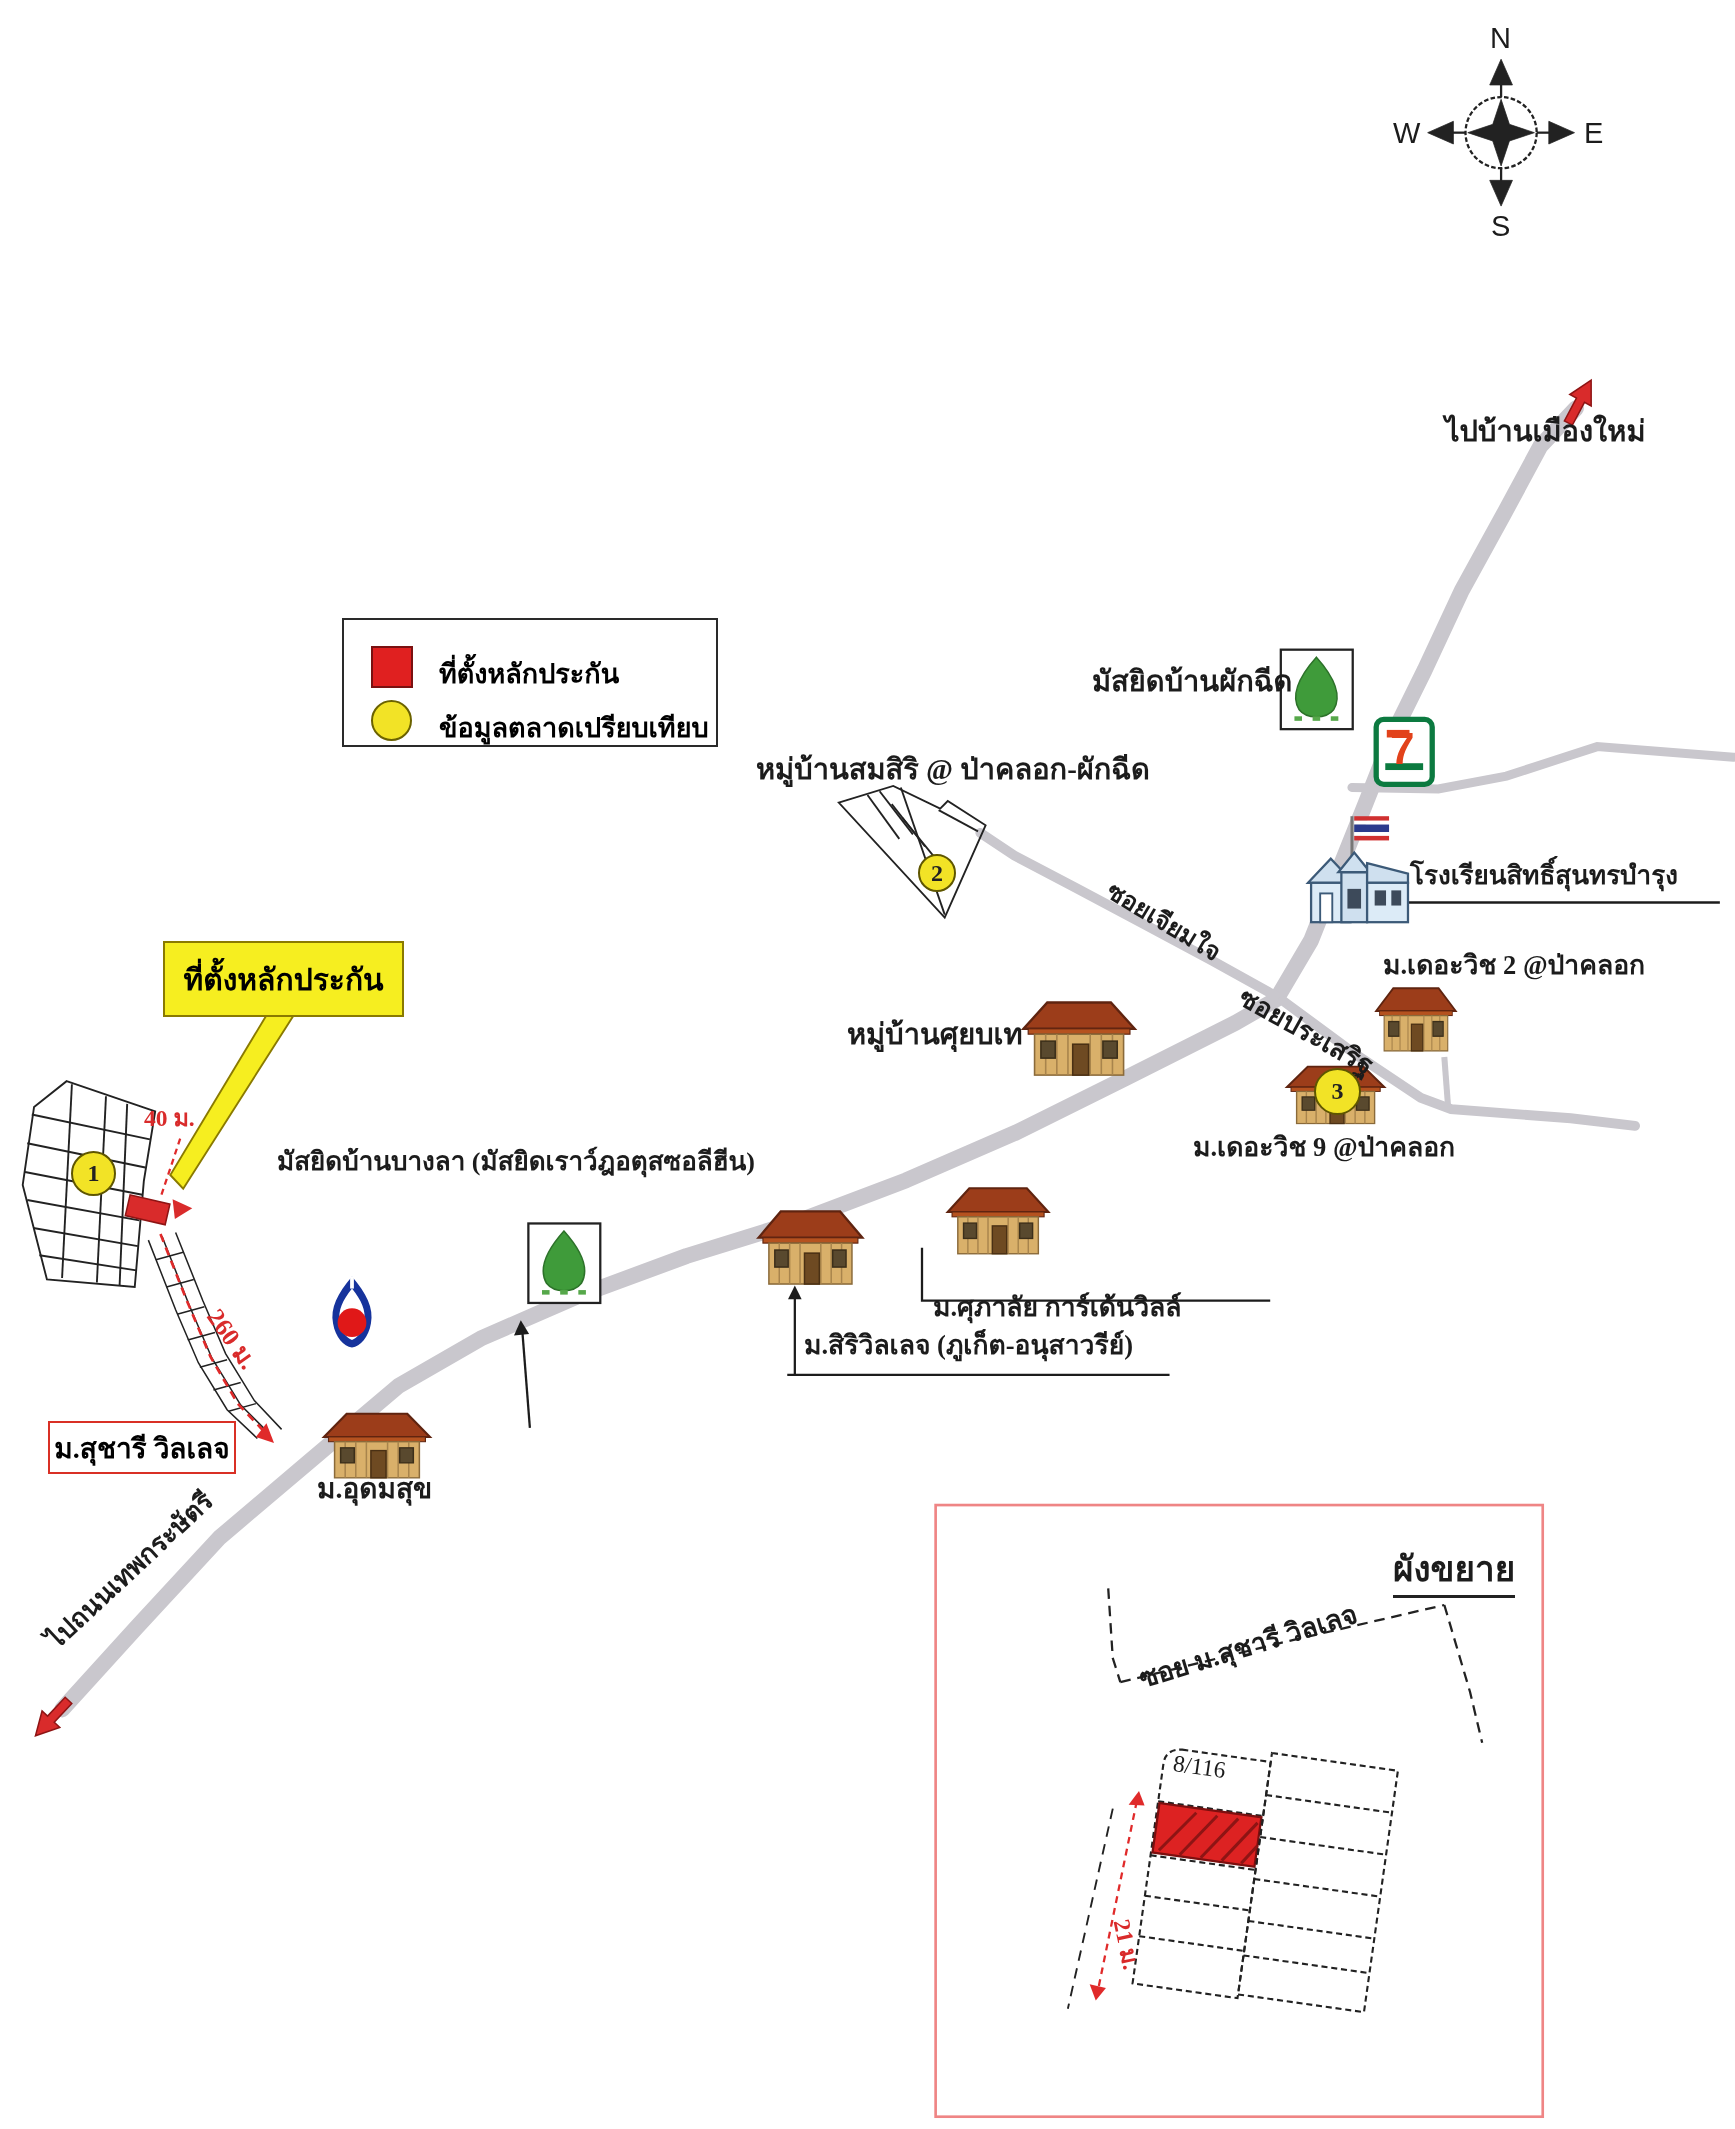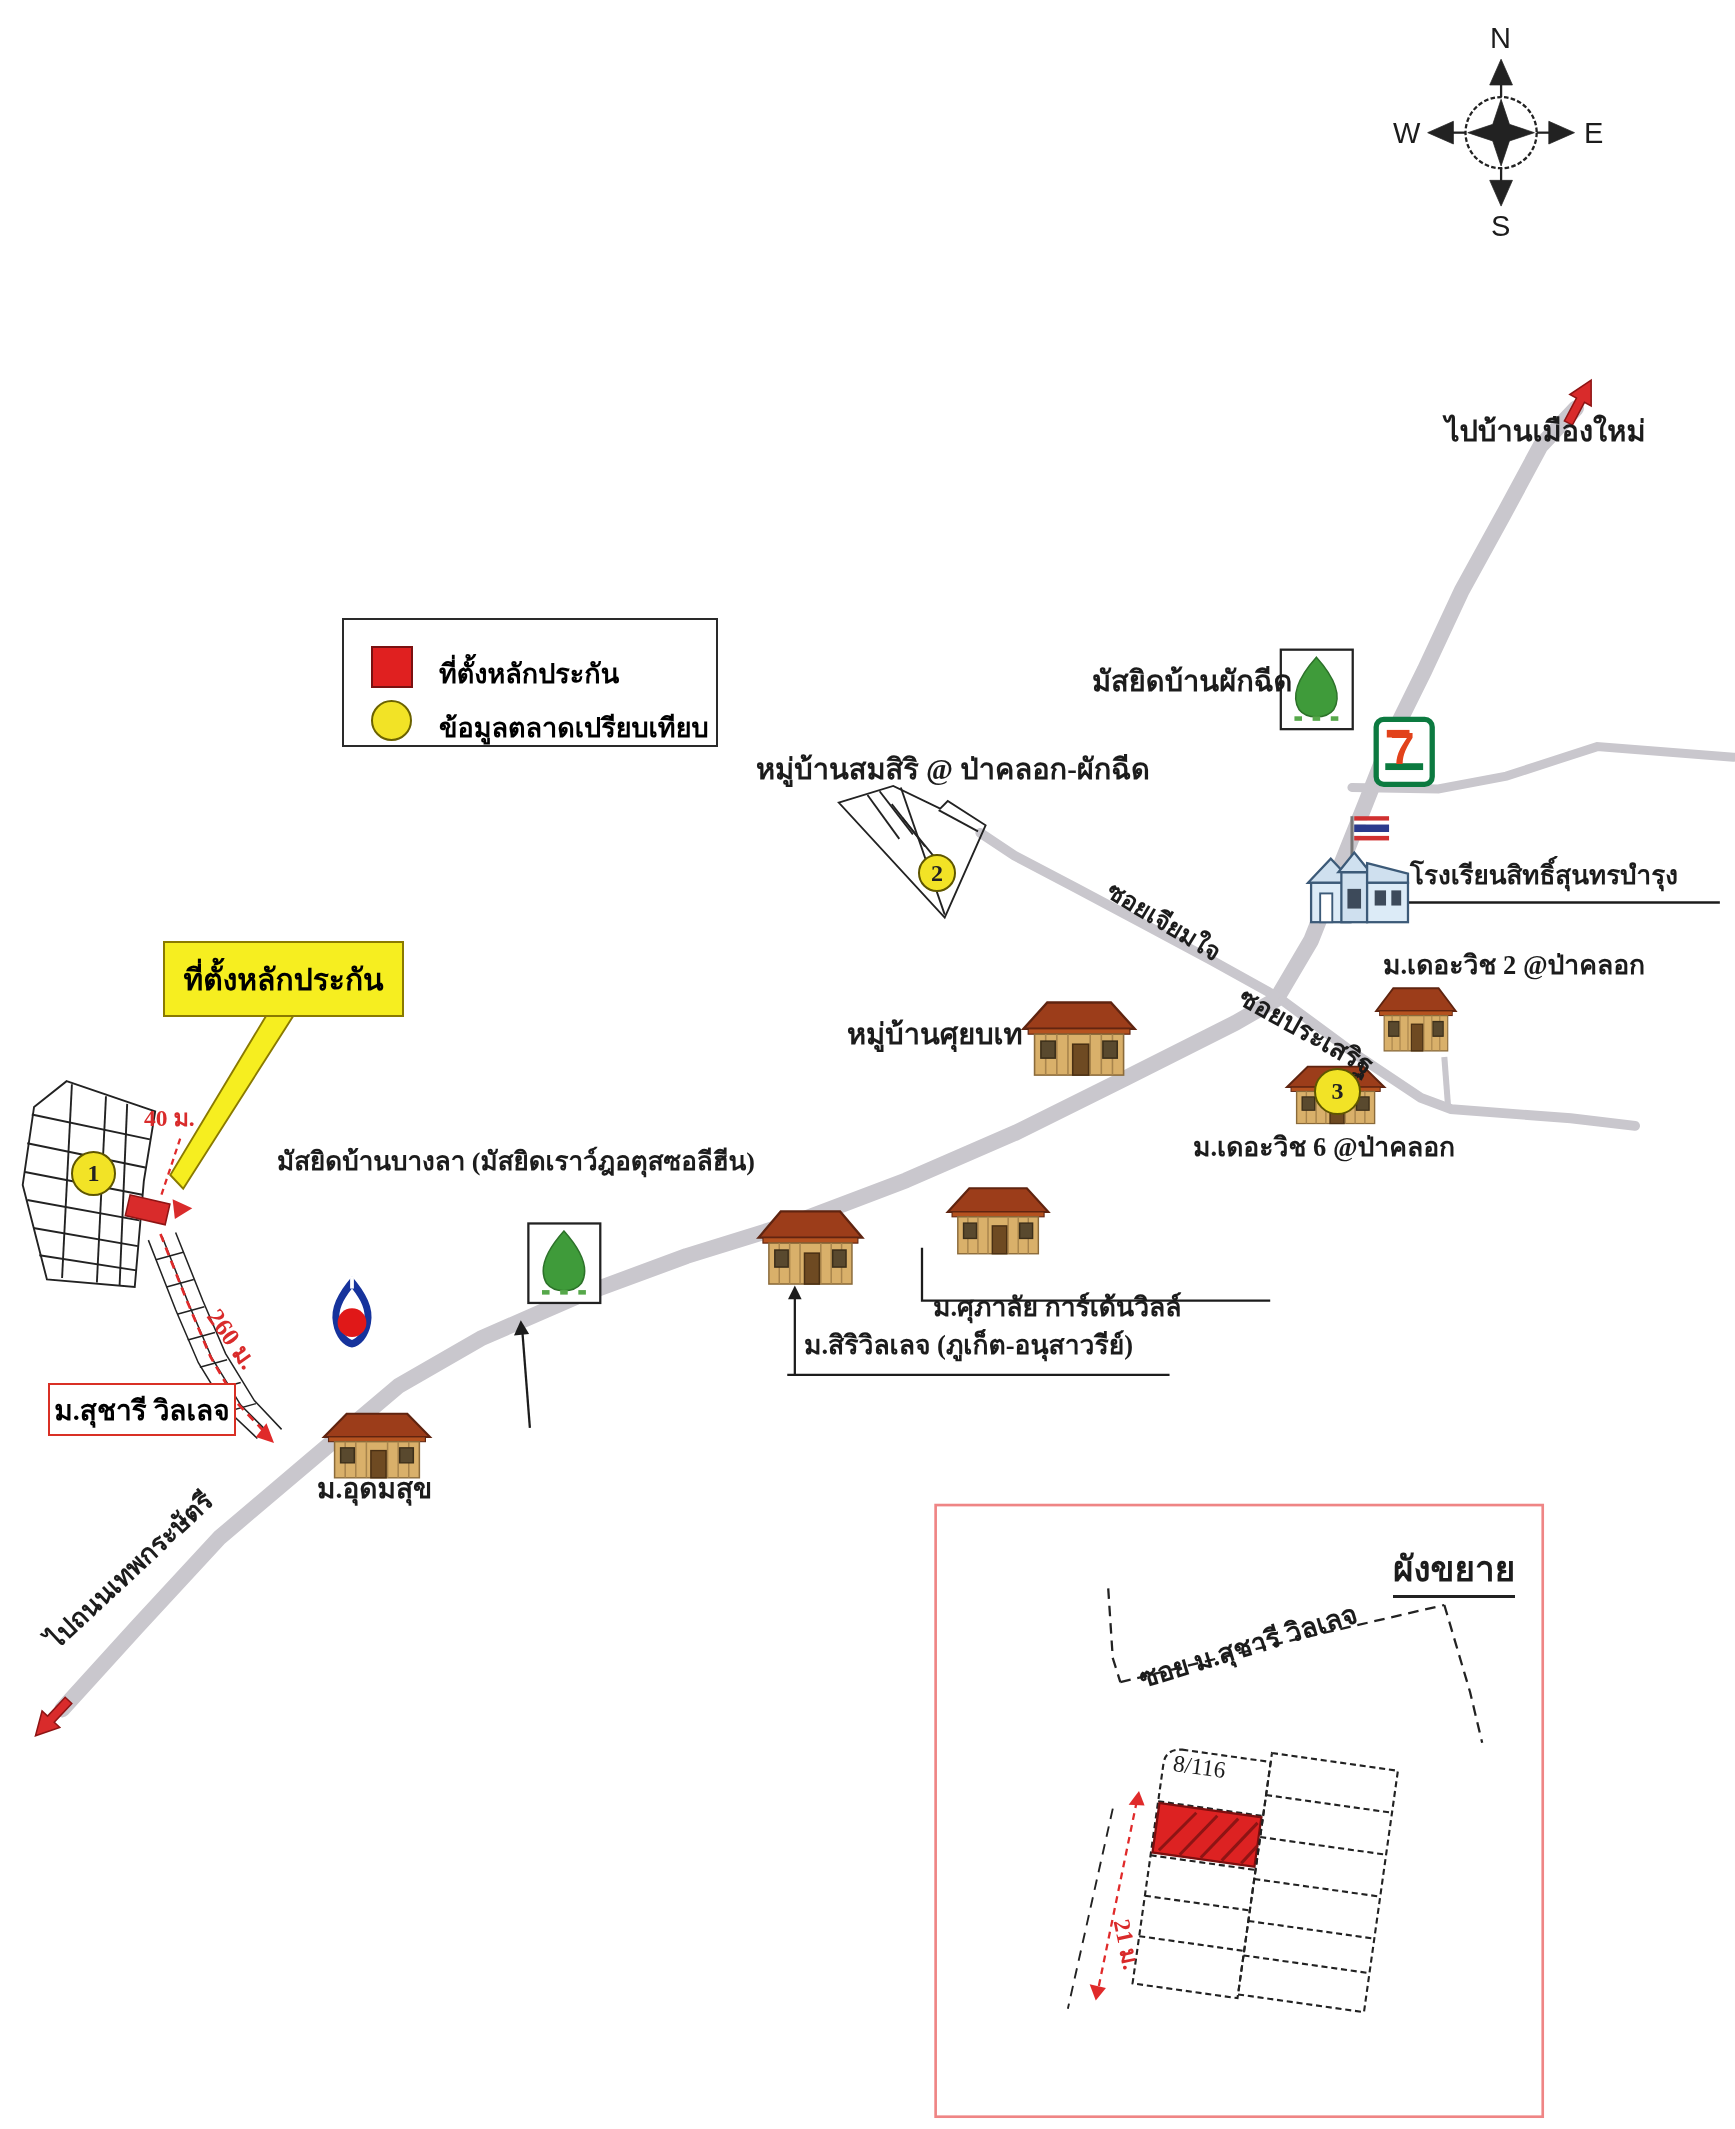--- a/index.html
+++ b/index.html
@@ -13,21 +13,21 @@
           display:flex;align-items:center;justify-content:center;
           font:700 24px "Liberation Serif",serif;color:#222;box-sizing:border-box;}
   .legend-box{position:absolute;left:342px;top:618px;width:376px;height:129px;border:2.3px solid #2a2a2a;box-sizing:border-box;}
   .legend-swatch{position:absolute;left:27px;top:26px;width:42px;height:42px;background:#e02020;border:2.3px solid #7a1111;box-sizing:border-box;}
   .legend-dot{position:absolute;left:27px;top:80px;width:41px;height:41px;background:#f2e326;border:2.3px solid #6b6200;border-radius:50%;box-sizing:border-box;}
   .legend-text{position:absolute;left:95px;font-size:27px;font-weight:700;white-space:nowrap;}
   .callout{position:absolute;left:163px;top:941px;width:241px;height:76px;background:#f6ee20;
            border:2.3px solid #8a7a00;display:flex;align-items:center;justify-content:center;
            font-size:30px;font-weight:700;box-sizing:border-box;}
   .namebox{position:absolute;display:flex;align-items:center;justify-content:center;
-           font-weight:700;box-sizing:border-box;background:#fff;}
+           font-weight:700;box-sizing:border-box;background:#fff;margin-top:38px;}
 </style>
 </head>
 <body>
 
 <div id="canvas">
 
 <svg class="layer" width="1735" height="2129" viewBox="0 0 2292 2812">
   <defs>
     <g id="house">
       <polygon points="0,40 30,6 110,6 140,40" fill="#9c3d1a" stroke="#5f2410" stroke-width="3"></polygon>
@@ -229,21 +229,21 @@
   <div class="legend-text" style="top:32px;">ที่ตั้งหลักประกัน</div>
   <div class="legend-text" style="top:86px;">ข้อมูลตลาดเปรียบเทียบ</div>
 </div>
 
 <div class="label" style="left:1092px;top:666px;font-size:29px;">มัสยิดบ้านผักฉีด</div>
 <div class="label" style="left:1410px;top:862px;font-size:26px;">โรงเรียนสิทธิ์สุนทรบำรุง</div>
 <div class="label" style="left:756px;top:754px;font-size:29px;">หมู่บ้านสมสิริ @ ป่าคลอก-ผักฉีด</div>
 <div class="label" style="left:1116px;top:877px;font-size:25px;transform:rotate(31deg);transform-origin:left top;">ซอยเจียมใจ</div>
 <div class="label" style="left:1383px;top:951px;font-size:26.5px;">ม.เดอะวิช 2 @ป่าคลอก</div>
 <div class="label" style="left:1248px;top:983px;font-size:26.5px;transform:rotate(29deg);transform-origin:left top;">ซอยประเสริฐ</div>
-<div class="label" style="left:1193px;top:1133px;font-size:26.5px;">ม.เดอะวิช 6 @ป่าคลอก</div>
+<div class="label" style="left:1193px;top:1133px;font-size:26.5px;">ม.เดอะวิช 9 @ป่าคลอก</div>
 <div class="label" style="left:847px;top:1019px;font-size:29px;">หมู่บ้านศุยบเท</div>
 
 <div class="callout">ที่ตั้งหลักประกัน</div>
 <div class="label red" style="left:144px;top:1106px;font-size:23.5px;">40 ม.</div>
 <div class="label red" style="left:224px;top:1304px;font-size:25px;transform:rotate(55deg);transform-origin:left top;">260 ม.</div>
 
 <div class="namebox" style="left:48px;top:1383px;width:188px;height:53px;border:2.3px solid #d93025;font-size:28px;">ม.สุชารี วิลเลจ</div>
 
 <div class="label" style="left:277px;top:1148px;font-size:26px;">มัสยิดบ้านบางลา (มัสยิดเราว์ฎอตุสซอลีฮีน)</div>
 <div class="label" style="left:317px;top:1474px;font-size:28px;">ม.อุดมสุข</div>

